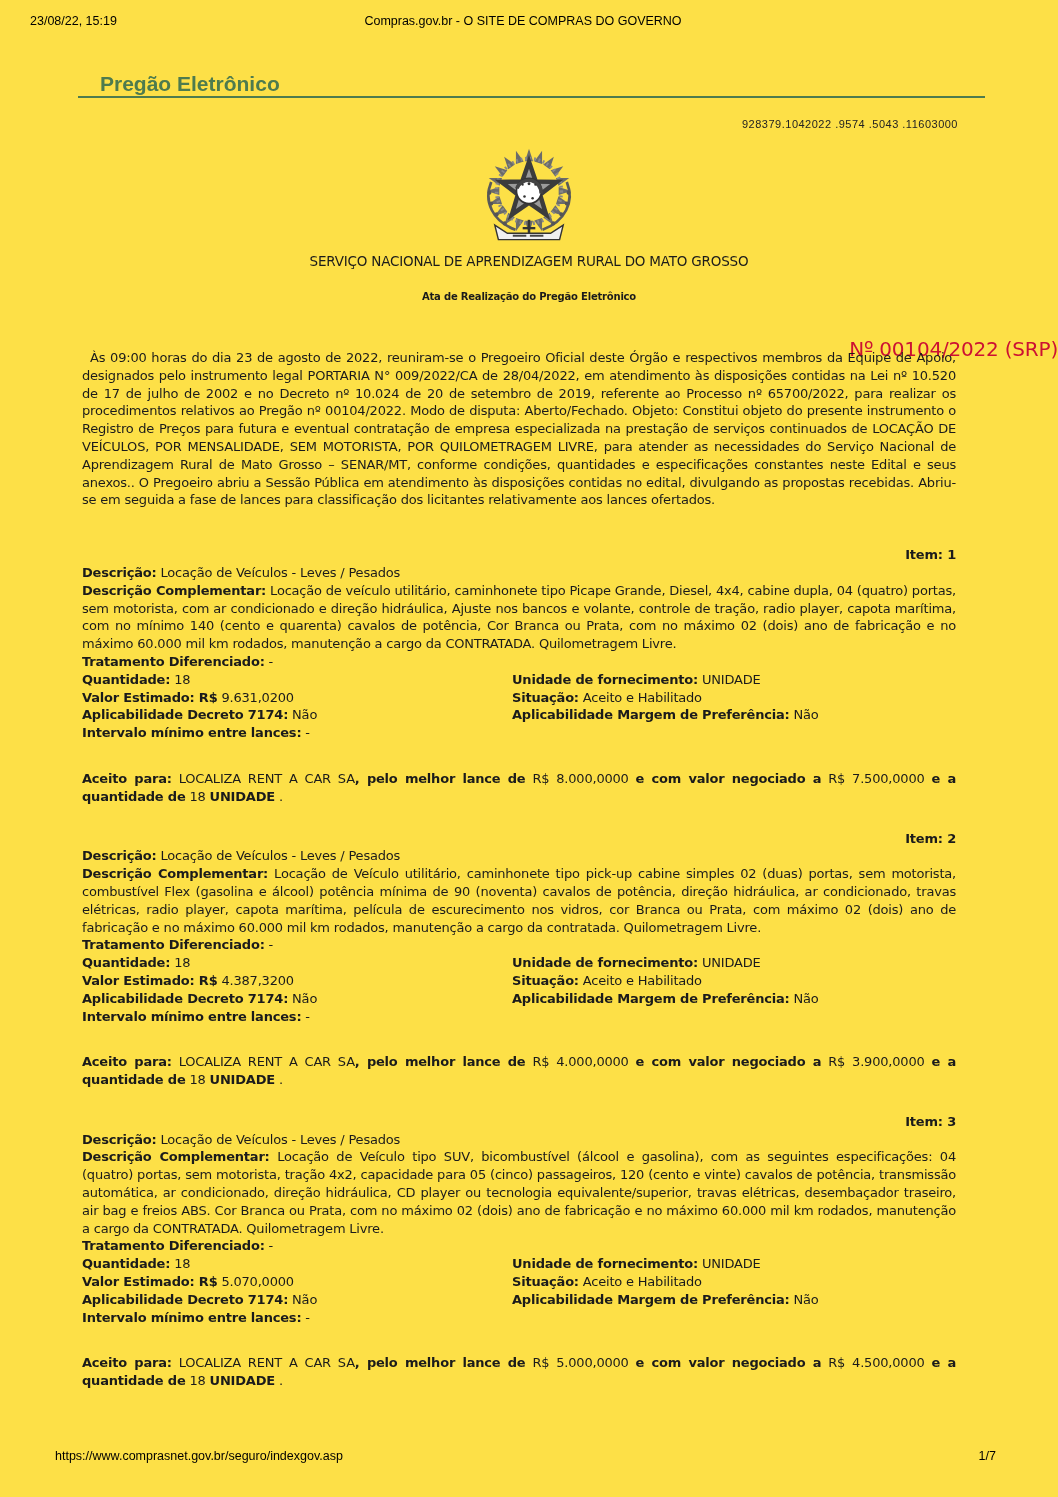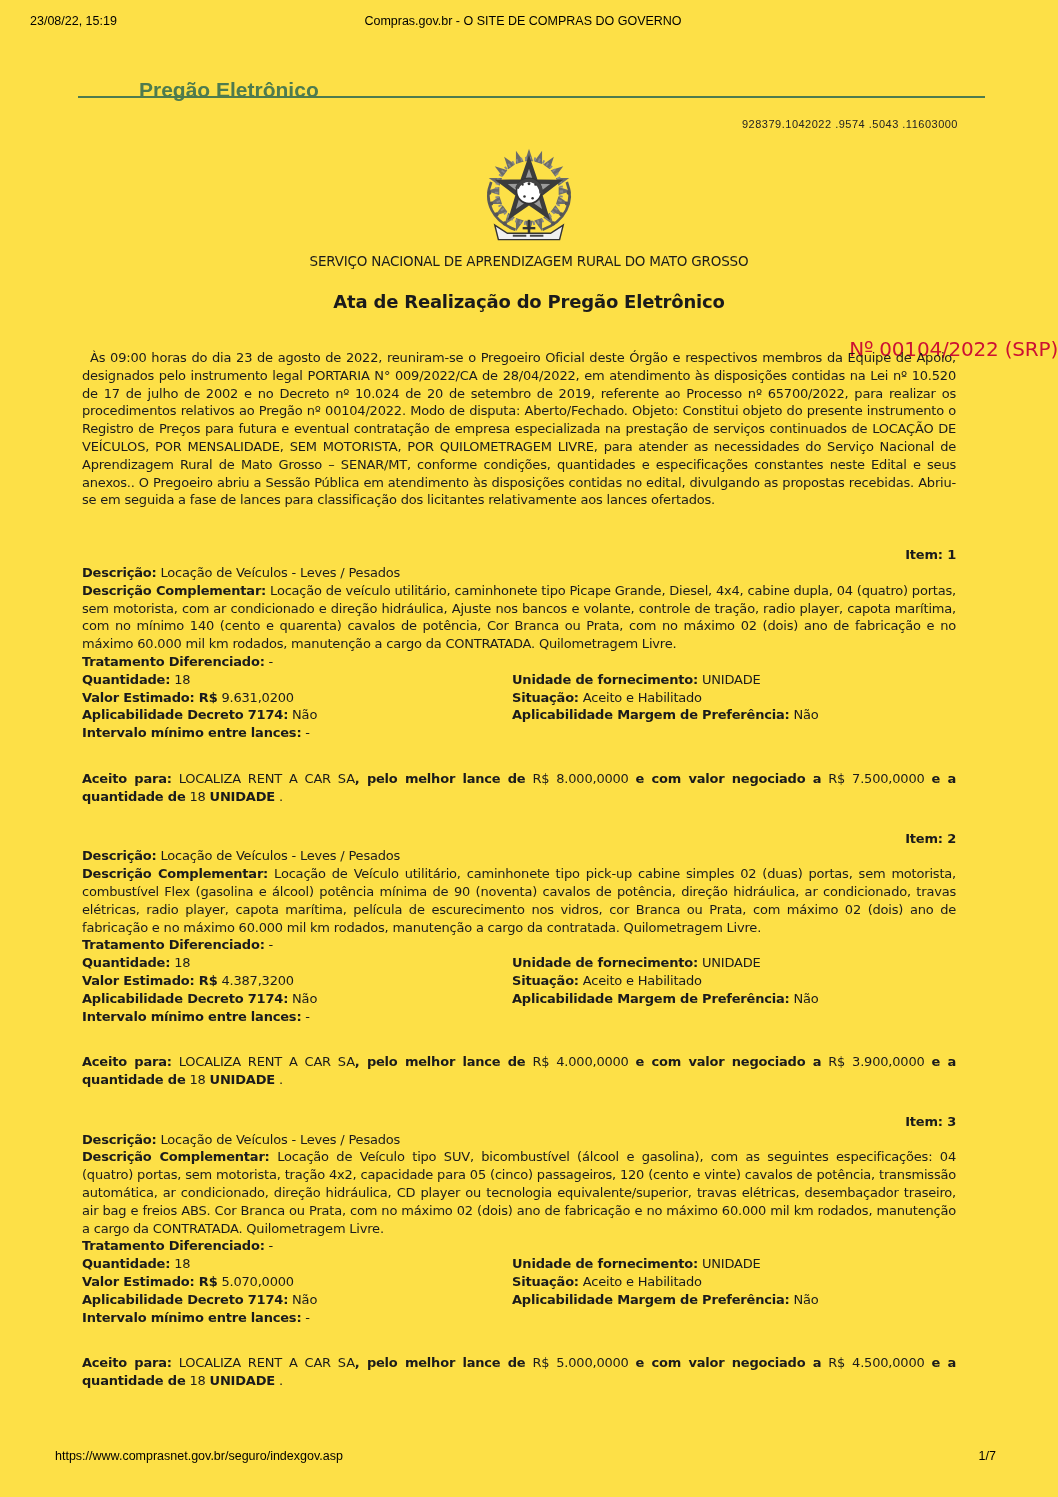--- a/index.html
+++ b/index.html
@@ -25,25 +25,24 @@
   .print-footer {
     position:absolute; bottom:32px; left:0; right:0; height:16px;
     font-family:"Liberation Sans",sans-serif;
     font-size:12.5px; letter-spacing:0; color:#000;
   }
   .pf-url { position:absolute; left:55px; top:0; }
   .pf-page { position:absolute; right:62px; top:0; }
 
   
   .section-title {
-    position:absolute; left:100px; top:78px;
+    position:absolute; left:100px; top:72px;
     font-family:"Liberation Sans",sans-serif;
     font-size:21px; font-weight:bold; letter-spacing:0;
     color:#4e7b4e;
-    margin-left:39px;
   }
   .title-rule {
     position:absolute; left:78px; top:96px; width:907px; height:2px;
     background:#4e7b4e;
   }
 
   .doc-code {
     position:absolute; right:100px; top:118px;
     font-family:"Liberation Sans",sans-serif;
     font-size:11px; letter-spacing:0.5px; color:#222;
@@ -53,21 +52,21 @@
     position:absolute; top:146px; left:0; right:0;
     display:flex; justify-content:center;
   }
 
   .org {
     position:absolute; top:253px; left:0; right:0;
     text-align:center; font-size:13.5px;
   }
   .doc-title {
     position:absolute; top:291px; left:0; right:0;
-    text-align:center; font-size:18px; font-weight:bold;
+    text-align:center; font-size:10px; font-weight:bold;
   }
   .doc-number {
     position:absolute; top:309px; left:0; right:0;
     text-align:right; font-size:20px; color:#cc1133;margin-top:28px;
   }
 
   .content {
     position:absolute; left:82px; top:349px; width:874px;
   }
   .content p { line-height:17.8px; }

